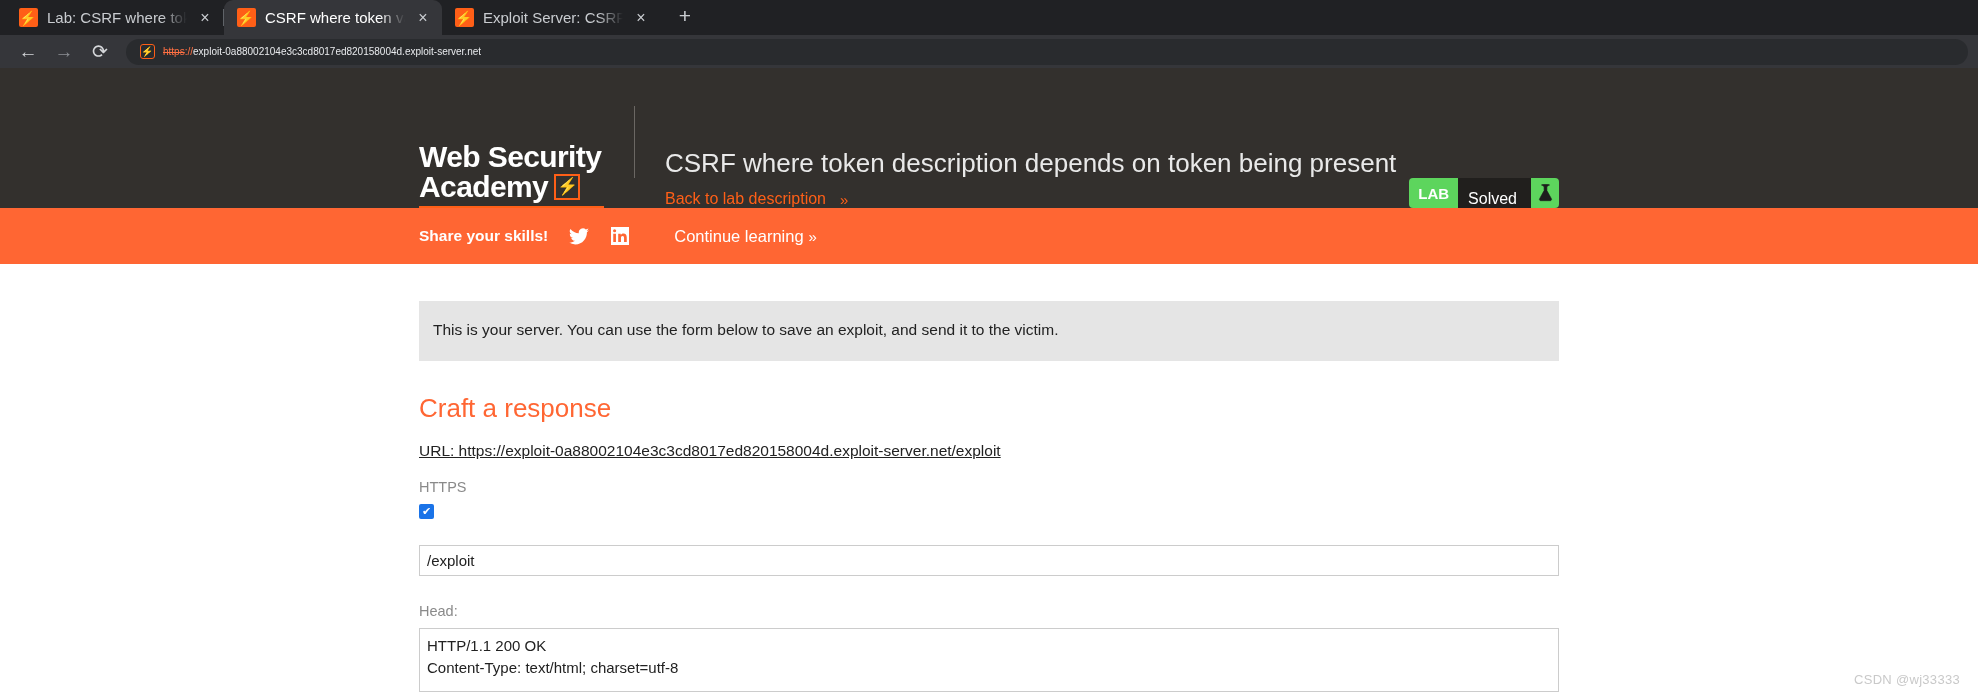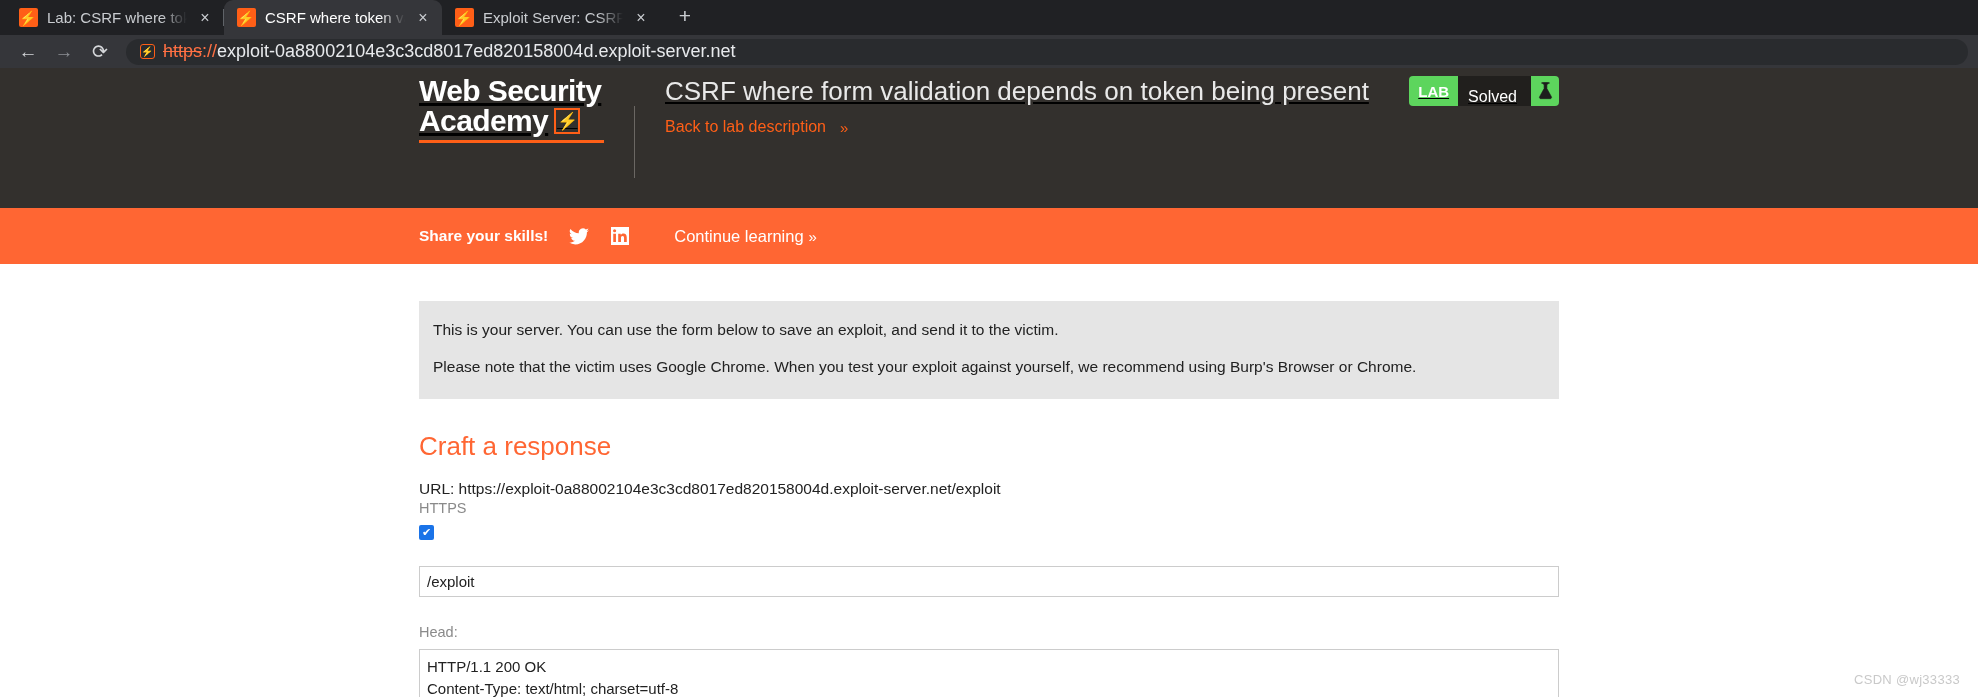--- a/index.html
+++ b/index.html
@@ -96,43 +96,42 @@
   }
   .omni-favicon {
     width: 15px; height: 15px;
     border: 1.6px solid #ff5f17;
     border-radius: 3px;
     display: flex; align-items: center; justify-content: center;
     color: #ff5f17; font-size: 10px; line-height: 1;
     flex: 0 0 15px;
   }
   .url {
-    font-size: 18px;
+    font-size: 10px;
     color: #e8eaed;
     white-space: nowrap;
   }
   .url .scheme { color: #ff7043; text-decoration: line-through; }
   .url .sep2 { color: #ff7043; }
 
   
   .page { height: 629px; background: #fff; overflow: hidden; position: relative; }
 
   .academy-header {
     background: #33302d;
     height: 140px;
     position: relative;
   }
   .header-inner {
     width: 1140px;
     margin: 0 auto;
     height: 100%;
     display: flex;
-    align-items: flex-start;
+    align-items: flex-end;
     padding-top: 8px;
-    text-decoration: underline;
   }
   .logo-block {
     width: 215px;
     flex: 0 0 215px;
     position: relative;
     padding-right: 22px;
   }
   .logo-line1, .logo-line2 {
     color: #fff;
     font-weight: bold;
@@ -259,21 +258,22 @@
 
   h2.craft {
     color: #ff6633;
     font-size: 26px;
     font-weight: normal;
     margin-bottom: 18px;
   }
   .url-line {
     font-size: 15.5px;
     color: #222;
-    margin-bottom: 2px;
+    margin-bottom: 19px;
+    text-decoration: underline;
   }
   .field-label {
     font-size: 14.5px;
     color: #8a8a8a;
     margin-bottom: 9px;
   }
   .checkbox {
     width: 15px; height: 15px;
     background: #1a73e8;
     border-radius: 2px;
@@ -364,21 +364,21 @@
         <div class="logo-block">
           <div class="logo-line1">Web Security</div>
           <div class="logo-line2">
             <span>Academy</span>
             <span class="logo-mark">⚡</span>
           </div>
           <div class="logo-underline"></div>
         </div>
         <div class="logo-divider"></div>
         <div class="title-block">
-          <h1 class="lab-title">CSRF where form validation depends on token being present</h1>
+          <h1 class="lab-title">CSRF where token description depends on token being present</h1>
           <a class="back-link">
             <span>Back to lab description</span>
             <span class="chev">»</span>
           </a>
         </div>
         <div class="lab-status">
           <span class="lab-tag">LAB</span>
           <span class="lab-state">Solved</span>
           <span class="lab-flask">
             <svg width="15" height="18" viewBox="0 0 15 18" aria-hidden="true">
@@ -412,21 +412,20 @@
             <span class="chev">»</span>
           </a>
         </div>
       </div>
     </div>
 
     <div class="content">
 
       <div class="notice">
         <p>This is your server. You can use the form below to save an exploit, and send it to the victim.</p>
-        <p>Please note that the victim uses Google Chrome. When you test your exploit against yourself, we recommend using Burp's Browser or Chrome.</p>
       </div>
 
       <h2 class="craft">Craft a response</h2>
 
       <div class="url-line">URL: https://exploit-0a88002104e3c3cd8017ed820158004d.exploit-server.net/exploit</div>
 
       <div class="field-label">HTTPS</div>
       <div class="checkbox">
         <span>✔</span>
       </div>

